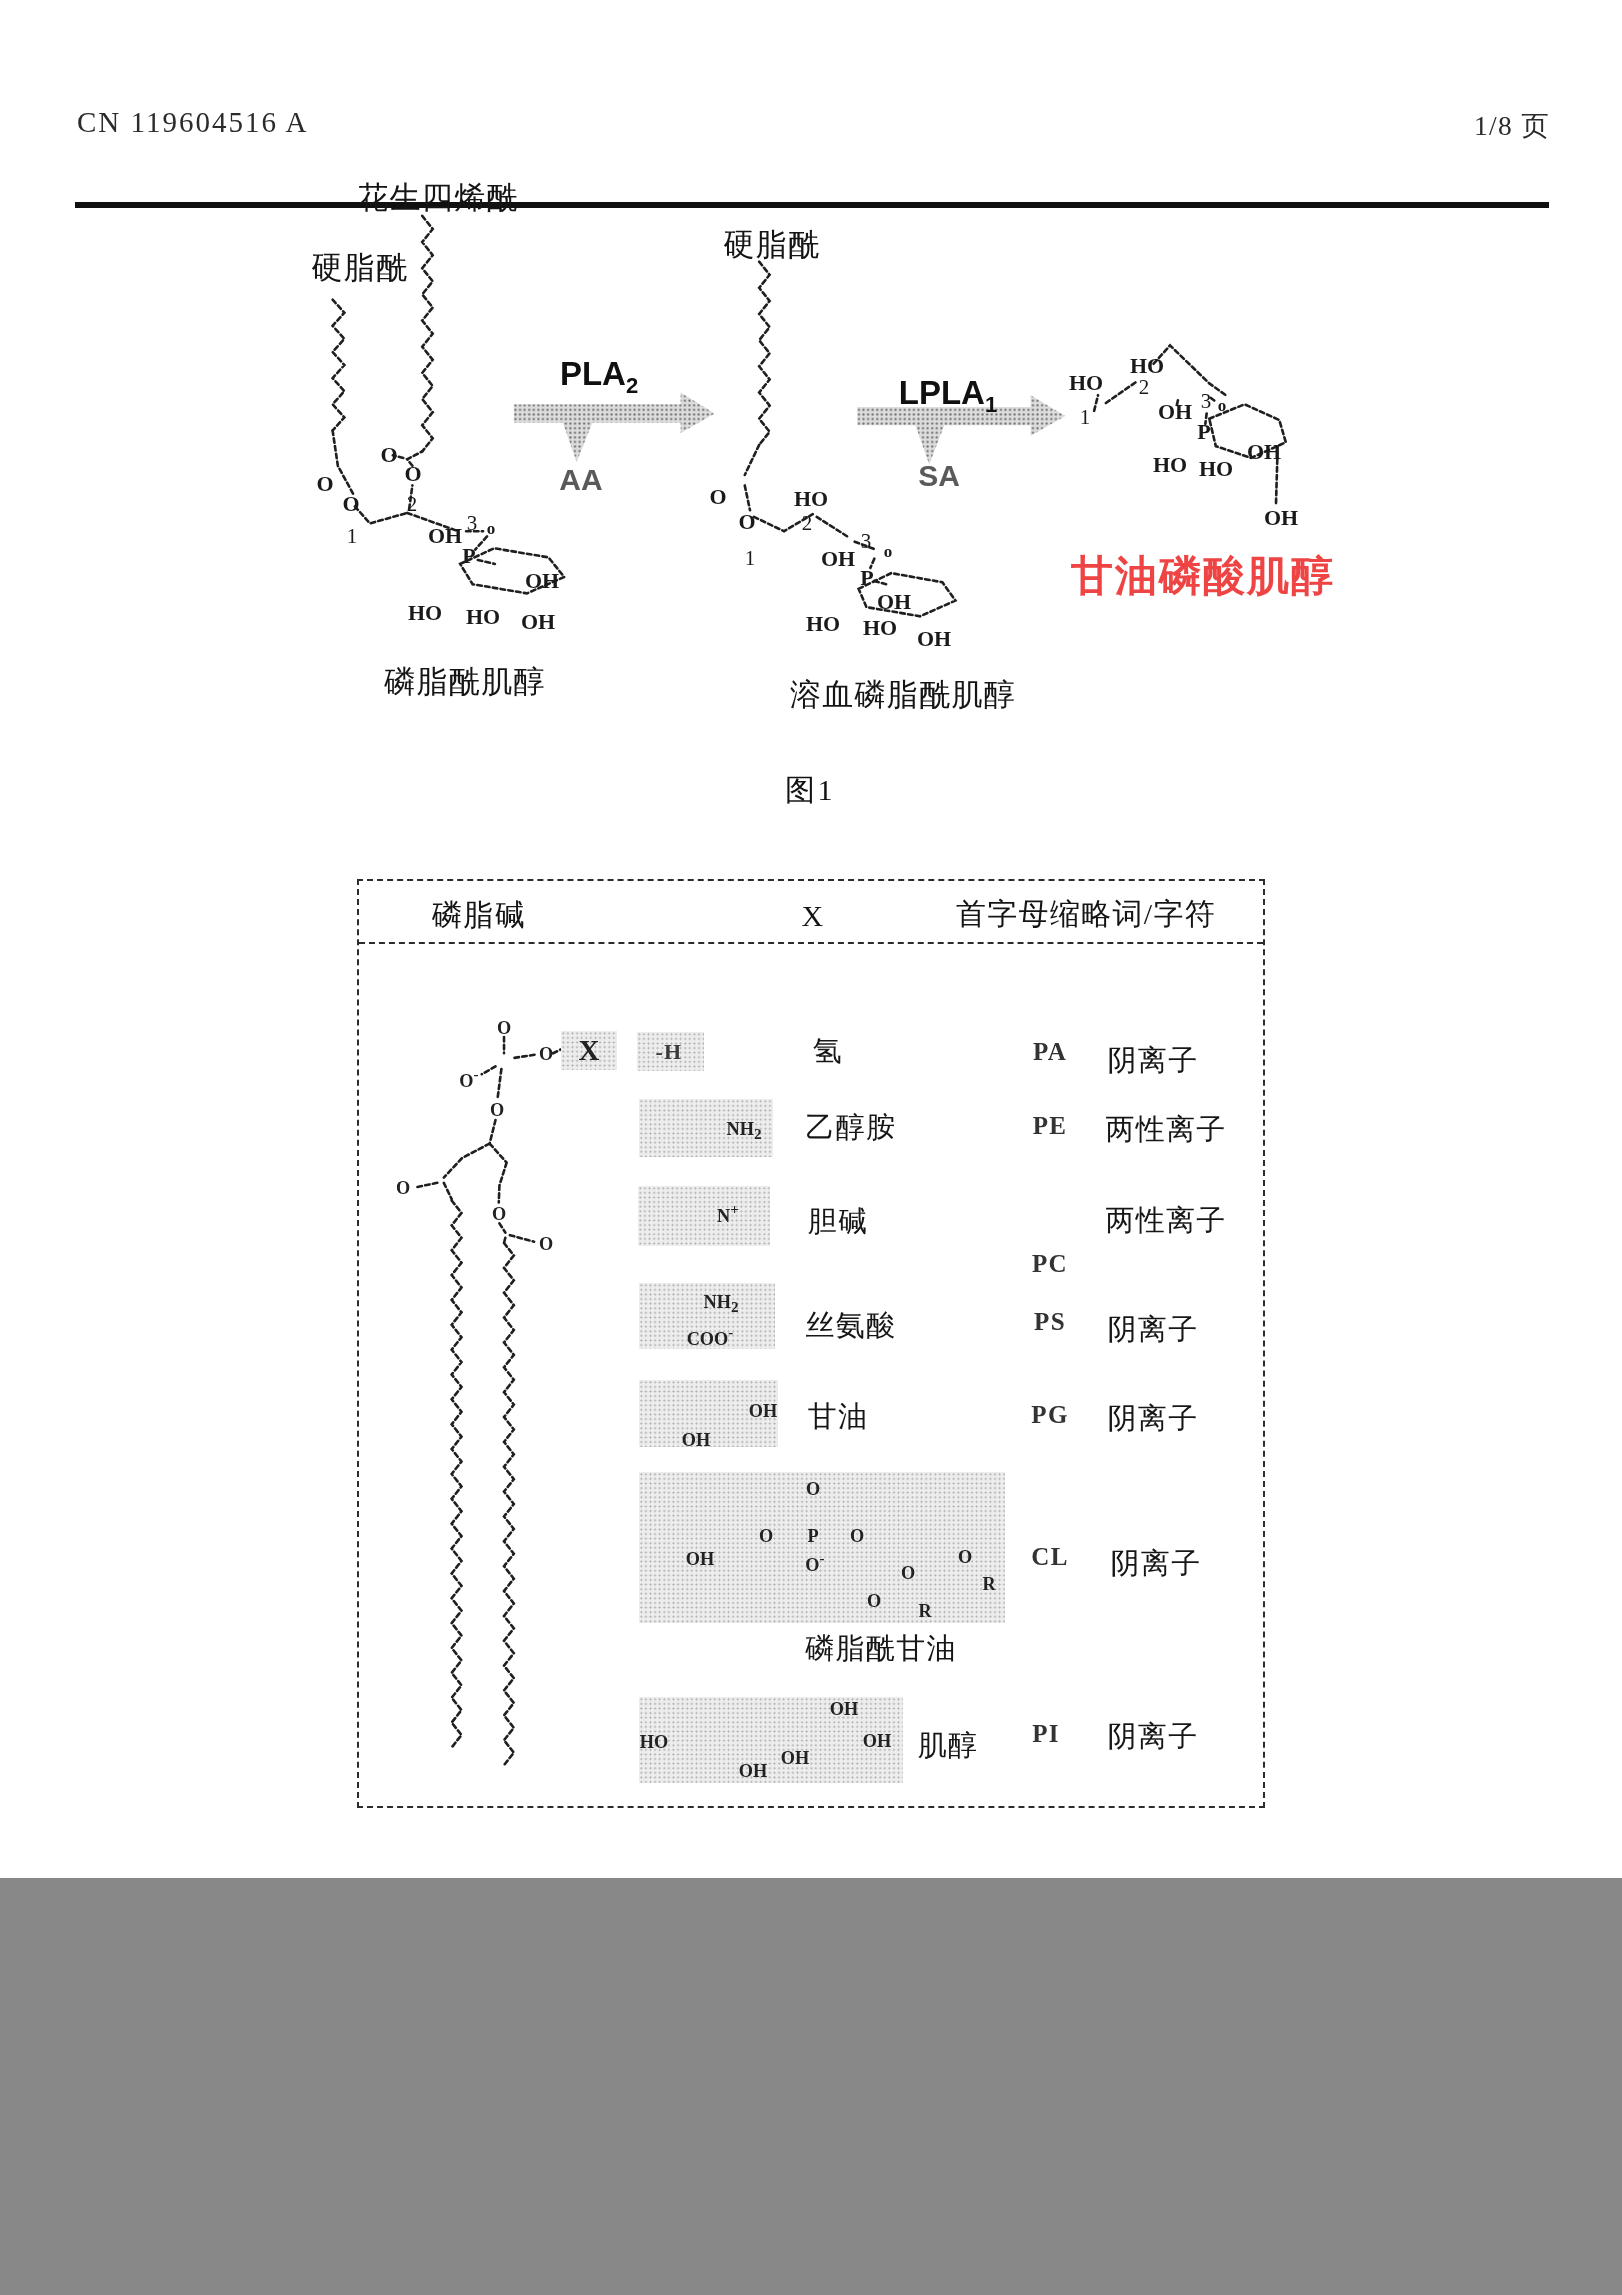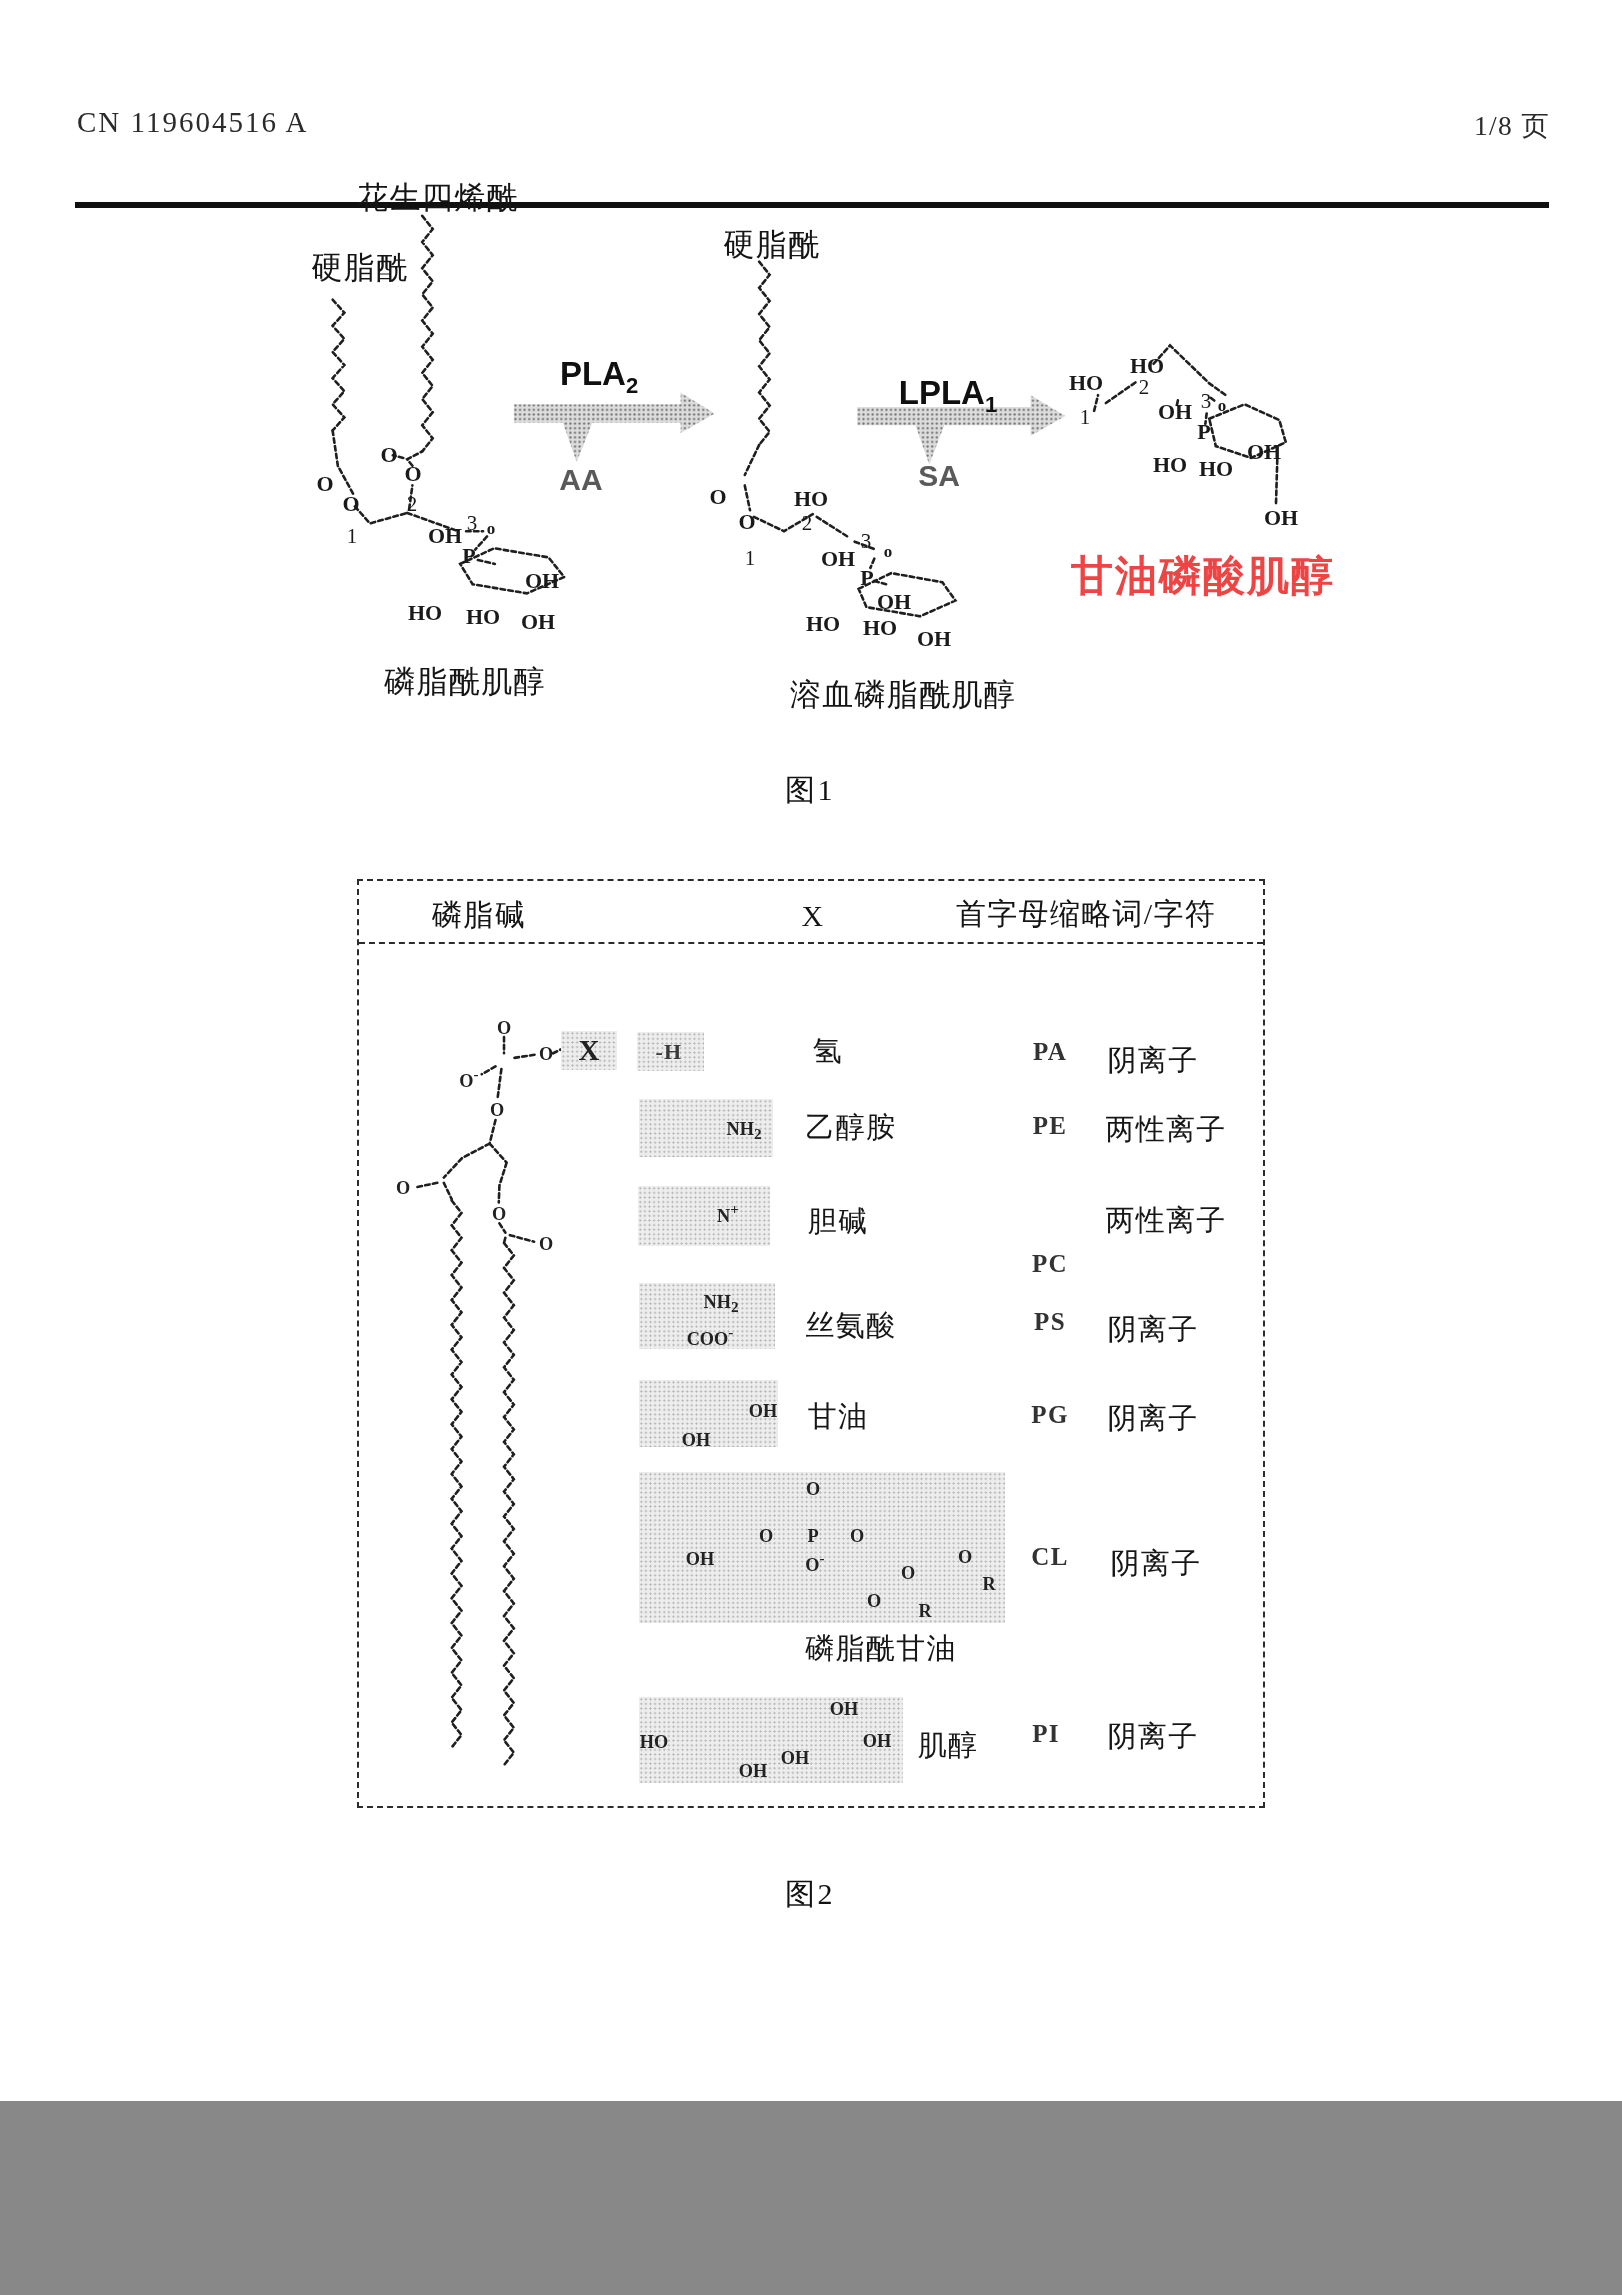--- a/index.html
+++ b/index.html
@@ -1,18 +1,18 @@
 <!DOCTYPE html>
 <html style="font-size:10.5px"><head>
 <meta charset="utf-8">
 <style>
   html,body{margin:0;padding:0;background:#888;}
   #page{
     position:relative;
-    width:1623px;height:2101px;
+    width:1623px;height:1878px;
     margin:0 auto;
     background:#ffffff;
     font-family:"Liberation Serif", serif;
     color:#1c1c1c;
     overflow:hidden;
   }
   .abs{position:absolute;}
   .c{position:absolute;transform:translate(-50%,-50%);white-space:nowrap;}
   
   .pat-no{font-size:29px;letter-spacing:2px;color:#2b2b2b;}

